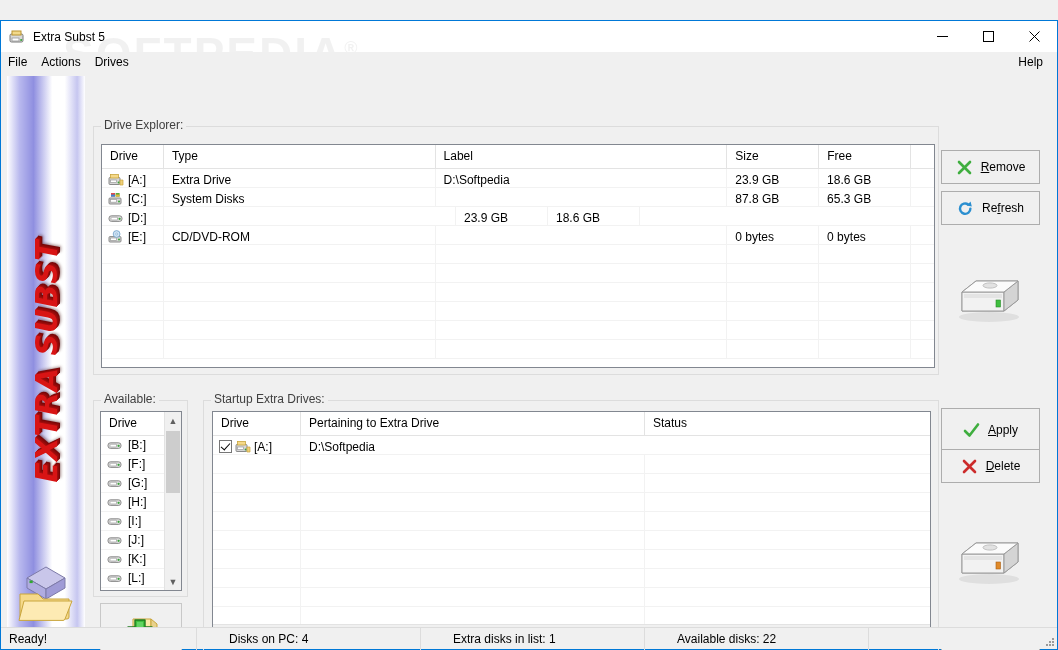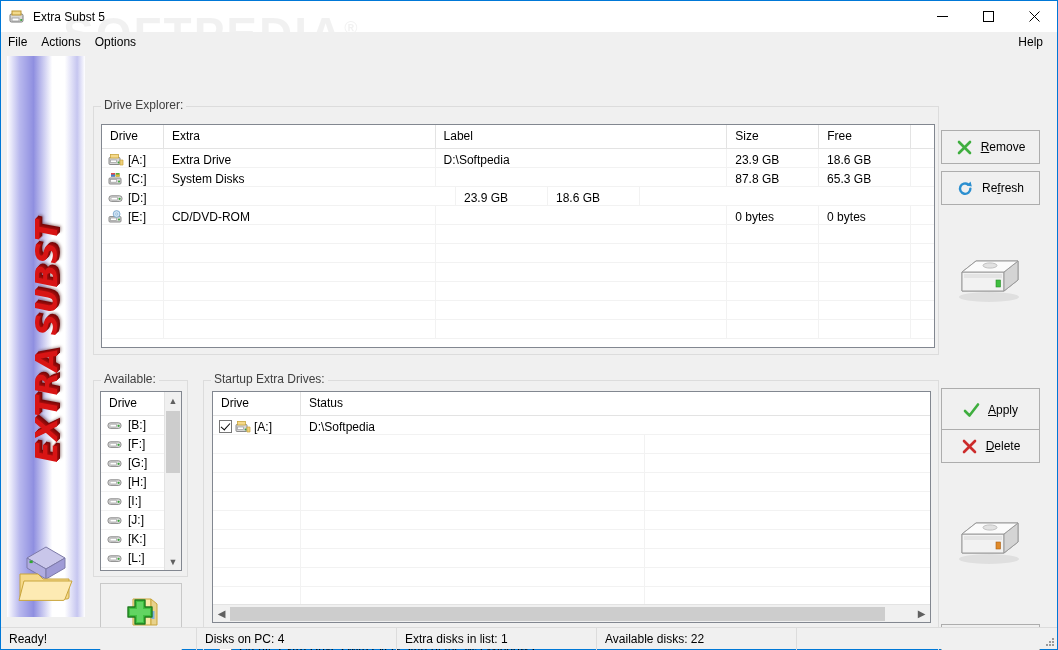--- a/index.html
+++ b/index.html
@@ -11,21 +11,21 @@
     background:#f0f0f0;
     overflow:hidden;
     position:relative;
   }
 
   
   .window {
     position:absolute; inset:0;
     border:1px solid #0078d7;
     background:#f0f0f0;
-    display:flex; flex-direction:column;
+    display:flex; flex-direction:column;margin-top:20px;
   }
 
   
   .titlebar {
     height:31px; background:#ffffff;
     display:flex; align-items:center;
     flex:0 0 auto; position:relative;
   }
   .title-icon { width:18px; height:16px; margin-left:8px; margin-right:6px; position:relative; flex:0 0 auto; }
   .title-text { font-size:12px; color:#000; }
@@ -160,21 +160,21 @@
   }
   .cbox.checked::after {
     content:""; position:absolute; left:3px; top:0px;
     width:4px; height:8px; border:solid #000; border-width:0 1.6px 1.6px 0;
     transform:rotate(42deg);
   }
 
   
   .statusbar {
     height:22px; background:#f0f0f0; border-top:1px solid #dcdcdc;
-    display:flex; align-items:center; flex:0 0 auto; position:relative;
+    display:flex; align-items:center; flex:0 0 auto; position:relative;gap:24px;
   }
   .sb-cell {
     height:22px; display:flex; align-items:center;
     padding-left:8px; font-size:12px; color:#000;
     border-right:1px solid #dcdcdc;
   }
   .sb-grip { position:absolute; right:2px; bottom:2px; width:12px; height:12px; }
 
   
   .hdd { position:absolute; width:74px; height:52px; }
@@ -212,21 +212,21 @@
           </svg>
       </div>
     </div>
   </div>
 
   <div class="watermark"><span>SOFTPEDIA</span><sup>®</sup></div>
 
   <div class="menubar">
     <div class="menu-item">File</div>
     <div class="menu-item">Actions</div>
-    <div class="menu-item">Options</div>
+    <div class="menu-item">Drives</div>
     <div class="menu-item menu-right">Help</div>
   </div>
 
   <div class="client">
 
     <div class="banner">
       <div class="banner-text">EXTRA SUBST</div>
       <span class="banner-logo">
         <svg viewBox="0 0 62 62" width="62" height="62">
           <g>
@@ -242,21 +242,21 @@
     </div>
 
     <div class="group" style="left:92px; top:54px; width:846px; height:249px;">
       <div class="gframe"></div>
       <div class="glabel">Drive Explorer:</div>
     </div>
 
     <div class="lv" style="left:100px; top:72px; width:834px; height:224px;">
       <div class="lv-head">
         <div class="th" style="width:62px">Drive</div>
-        <div class="th" style="width:272px">Extra</div>
+        <div class="th" style="width:272px">Type</div>
         <div class="th" style="width:292px">Label</div>
         <div class="th" style="width:92px">Size</div>
         <div class="th" style="width:92px">Free</div>
         <div class="th" style="width:23px"></div>
       </div>
       <div class="lv-body">
 
         <div class="lv-row">
           <div class="td icon-cell" style="width:62px">
             <span class="dicon">
@@ -525,20 +525,21 @@
     </div>
 
     <div class="group" style="left:202px; top:328px; width:736px; height:281px;">
       <div class="gframe"></div>
       <div class="glabel">Startup Extra Drives:</div>
     </div>
 
     <div class="lv" style="left:211px; top:339px; width:719px; height:232px;">
       <div class="lv-head">
         <div class="th" style="width:88px">Drive</div>
+        <div class="th" style="width:344px">Pertaining to Extra Drive</div>
         <div class="th" style="width:284px">Status</div>
       </div>
       <div class="lv-body">
         <div class="lv-row">
           <div class="td icon-cell" style="width:88px; gap:3px;">
             <span class="cbox checked"></span>
             <span class="dicon">
               <svg viewBox="0 0 16 14" width="16" height="14">
                 <rect x="1" y="4.5" width="11" height="7" rx="1" fill="#d6d6d6" stroke="#7f7f7f" stroke-width=".9"></rect>
                 <rect x="2.5" y="1.5" width="8" height="3.5" fill="#f5d98a" stroke="#c9a53d" stroke-width=".8"></rect>

